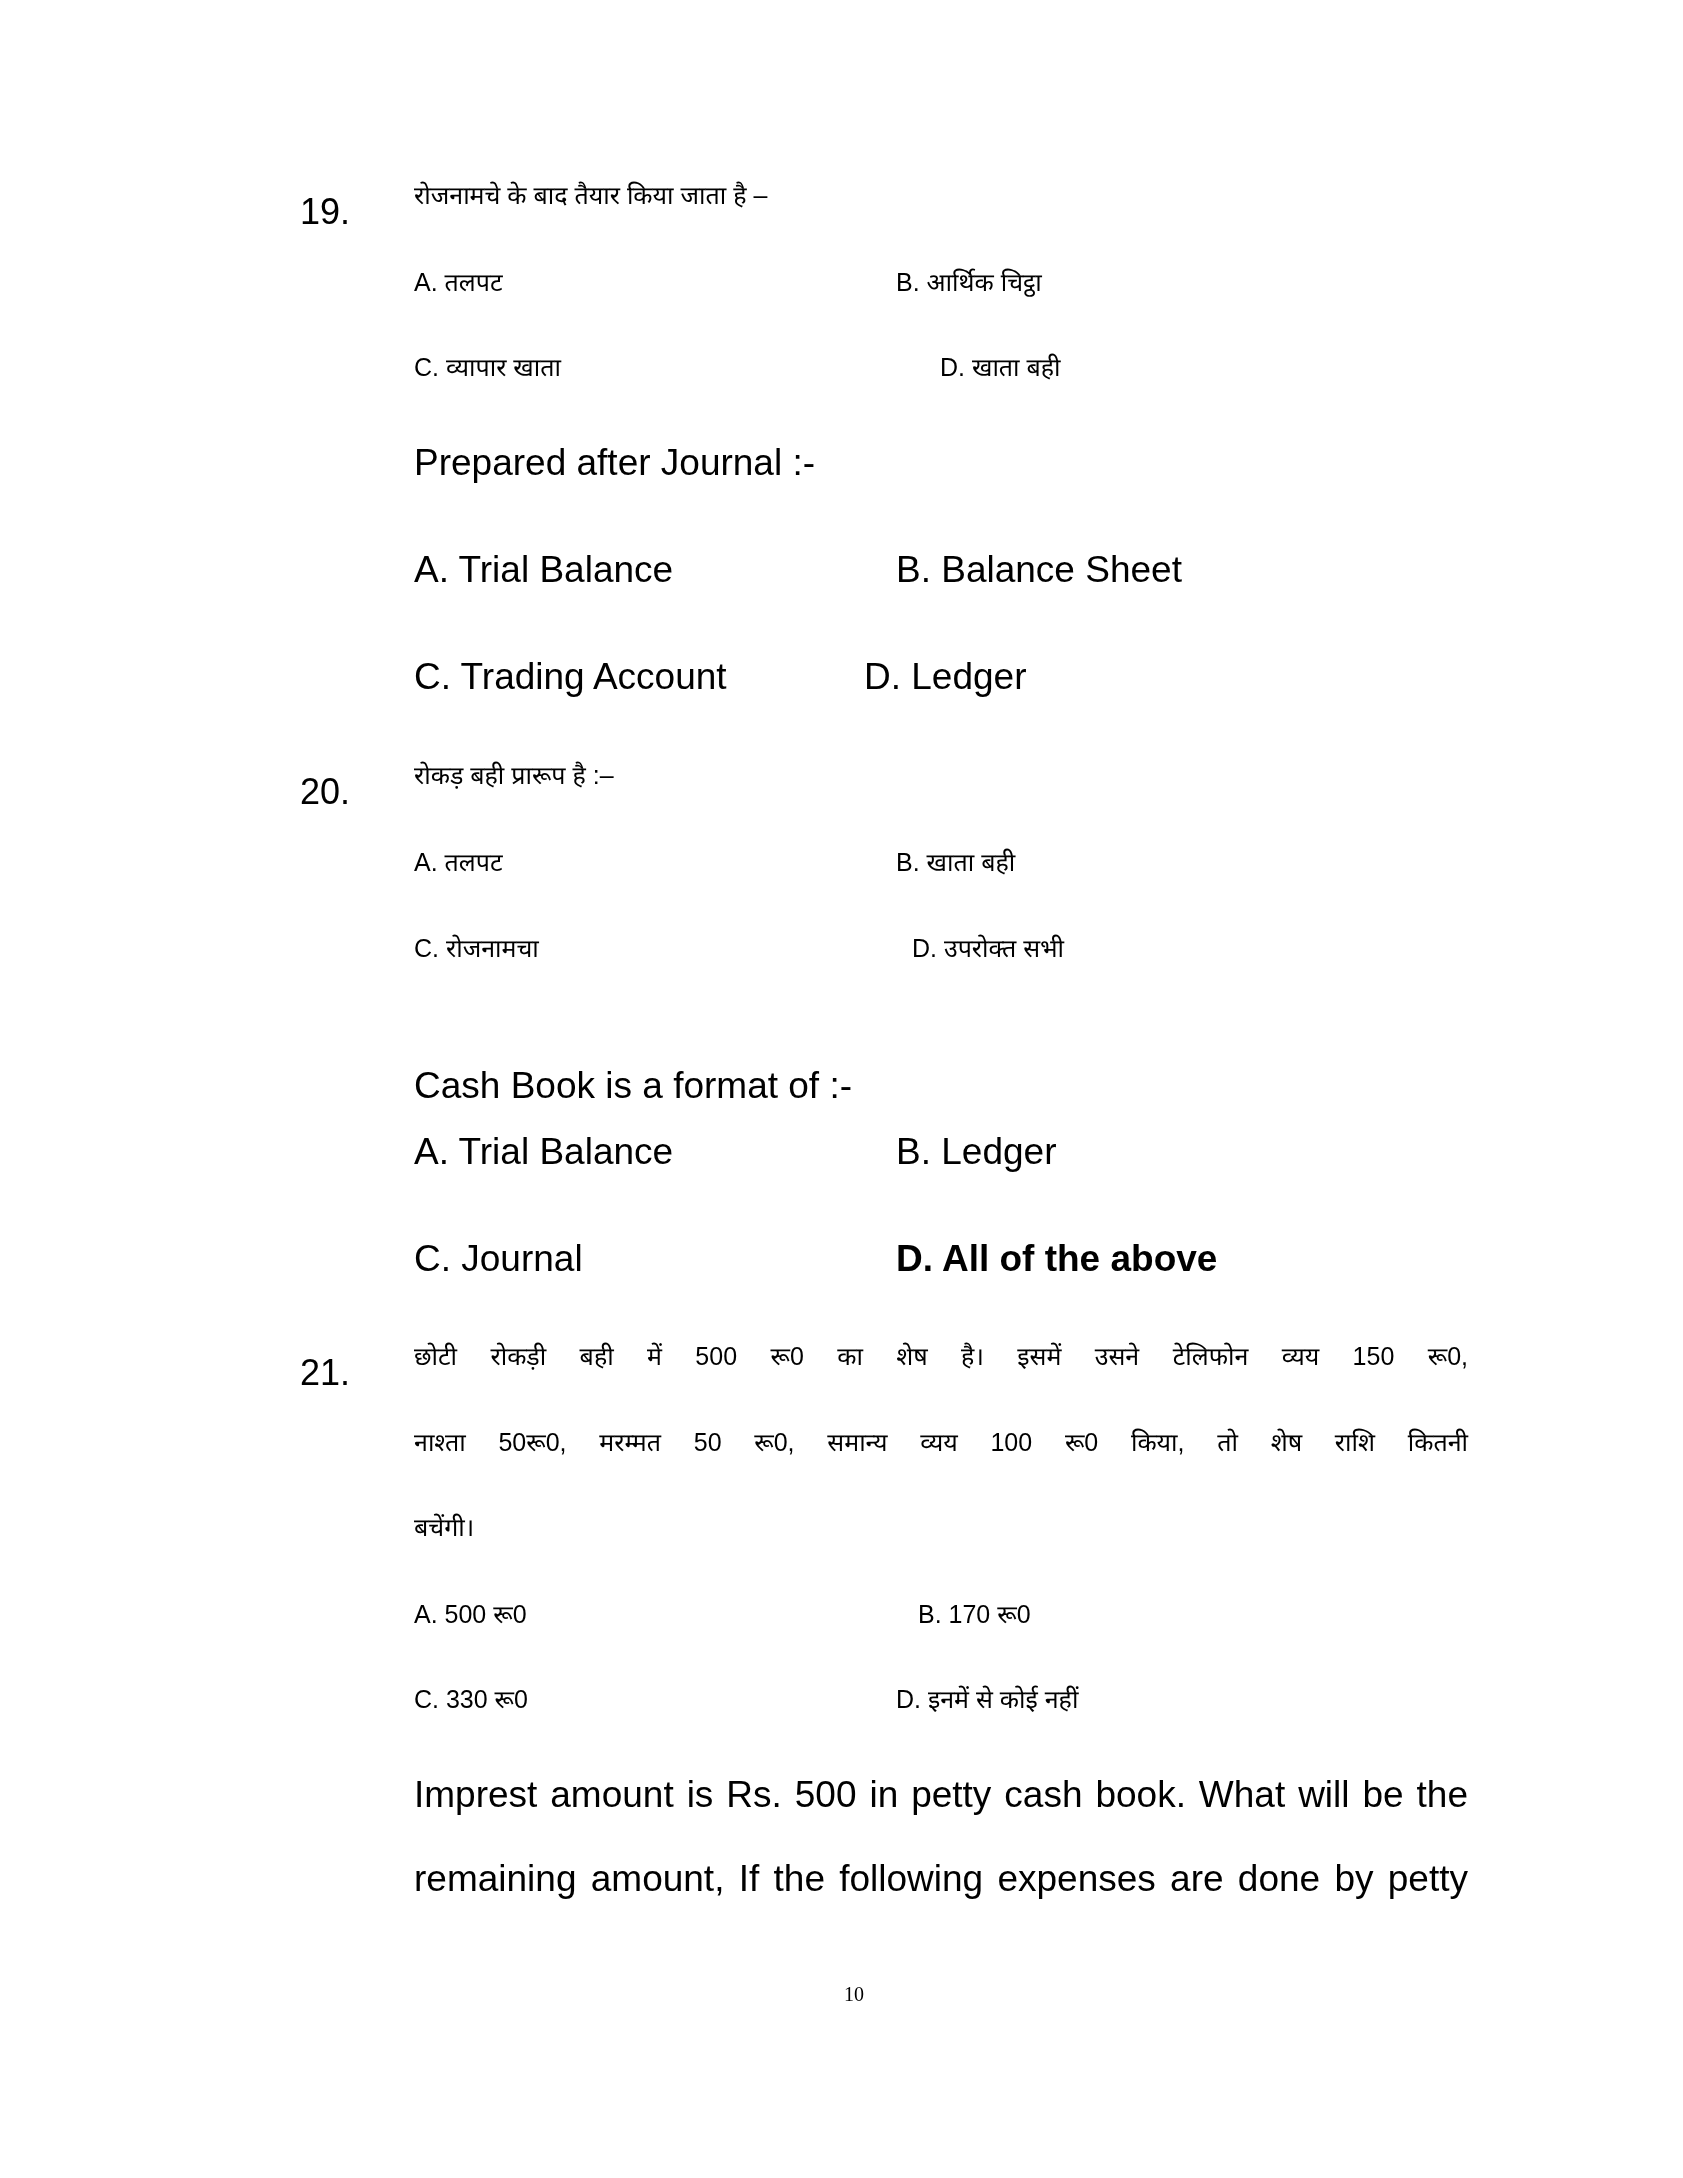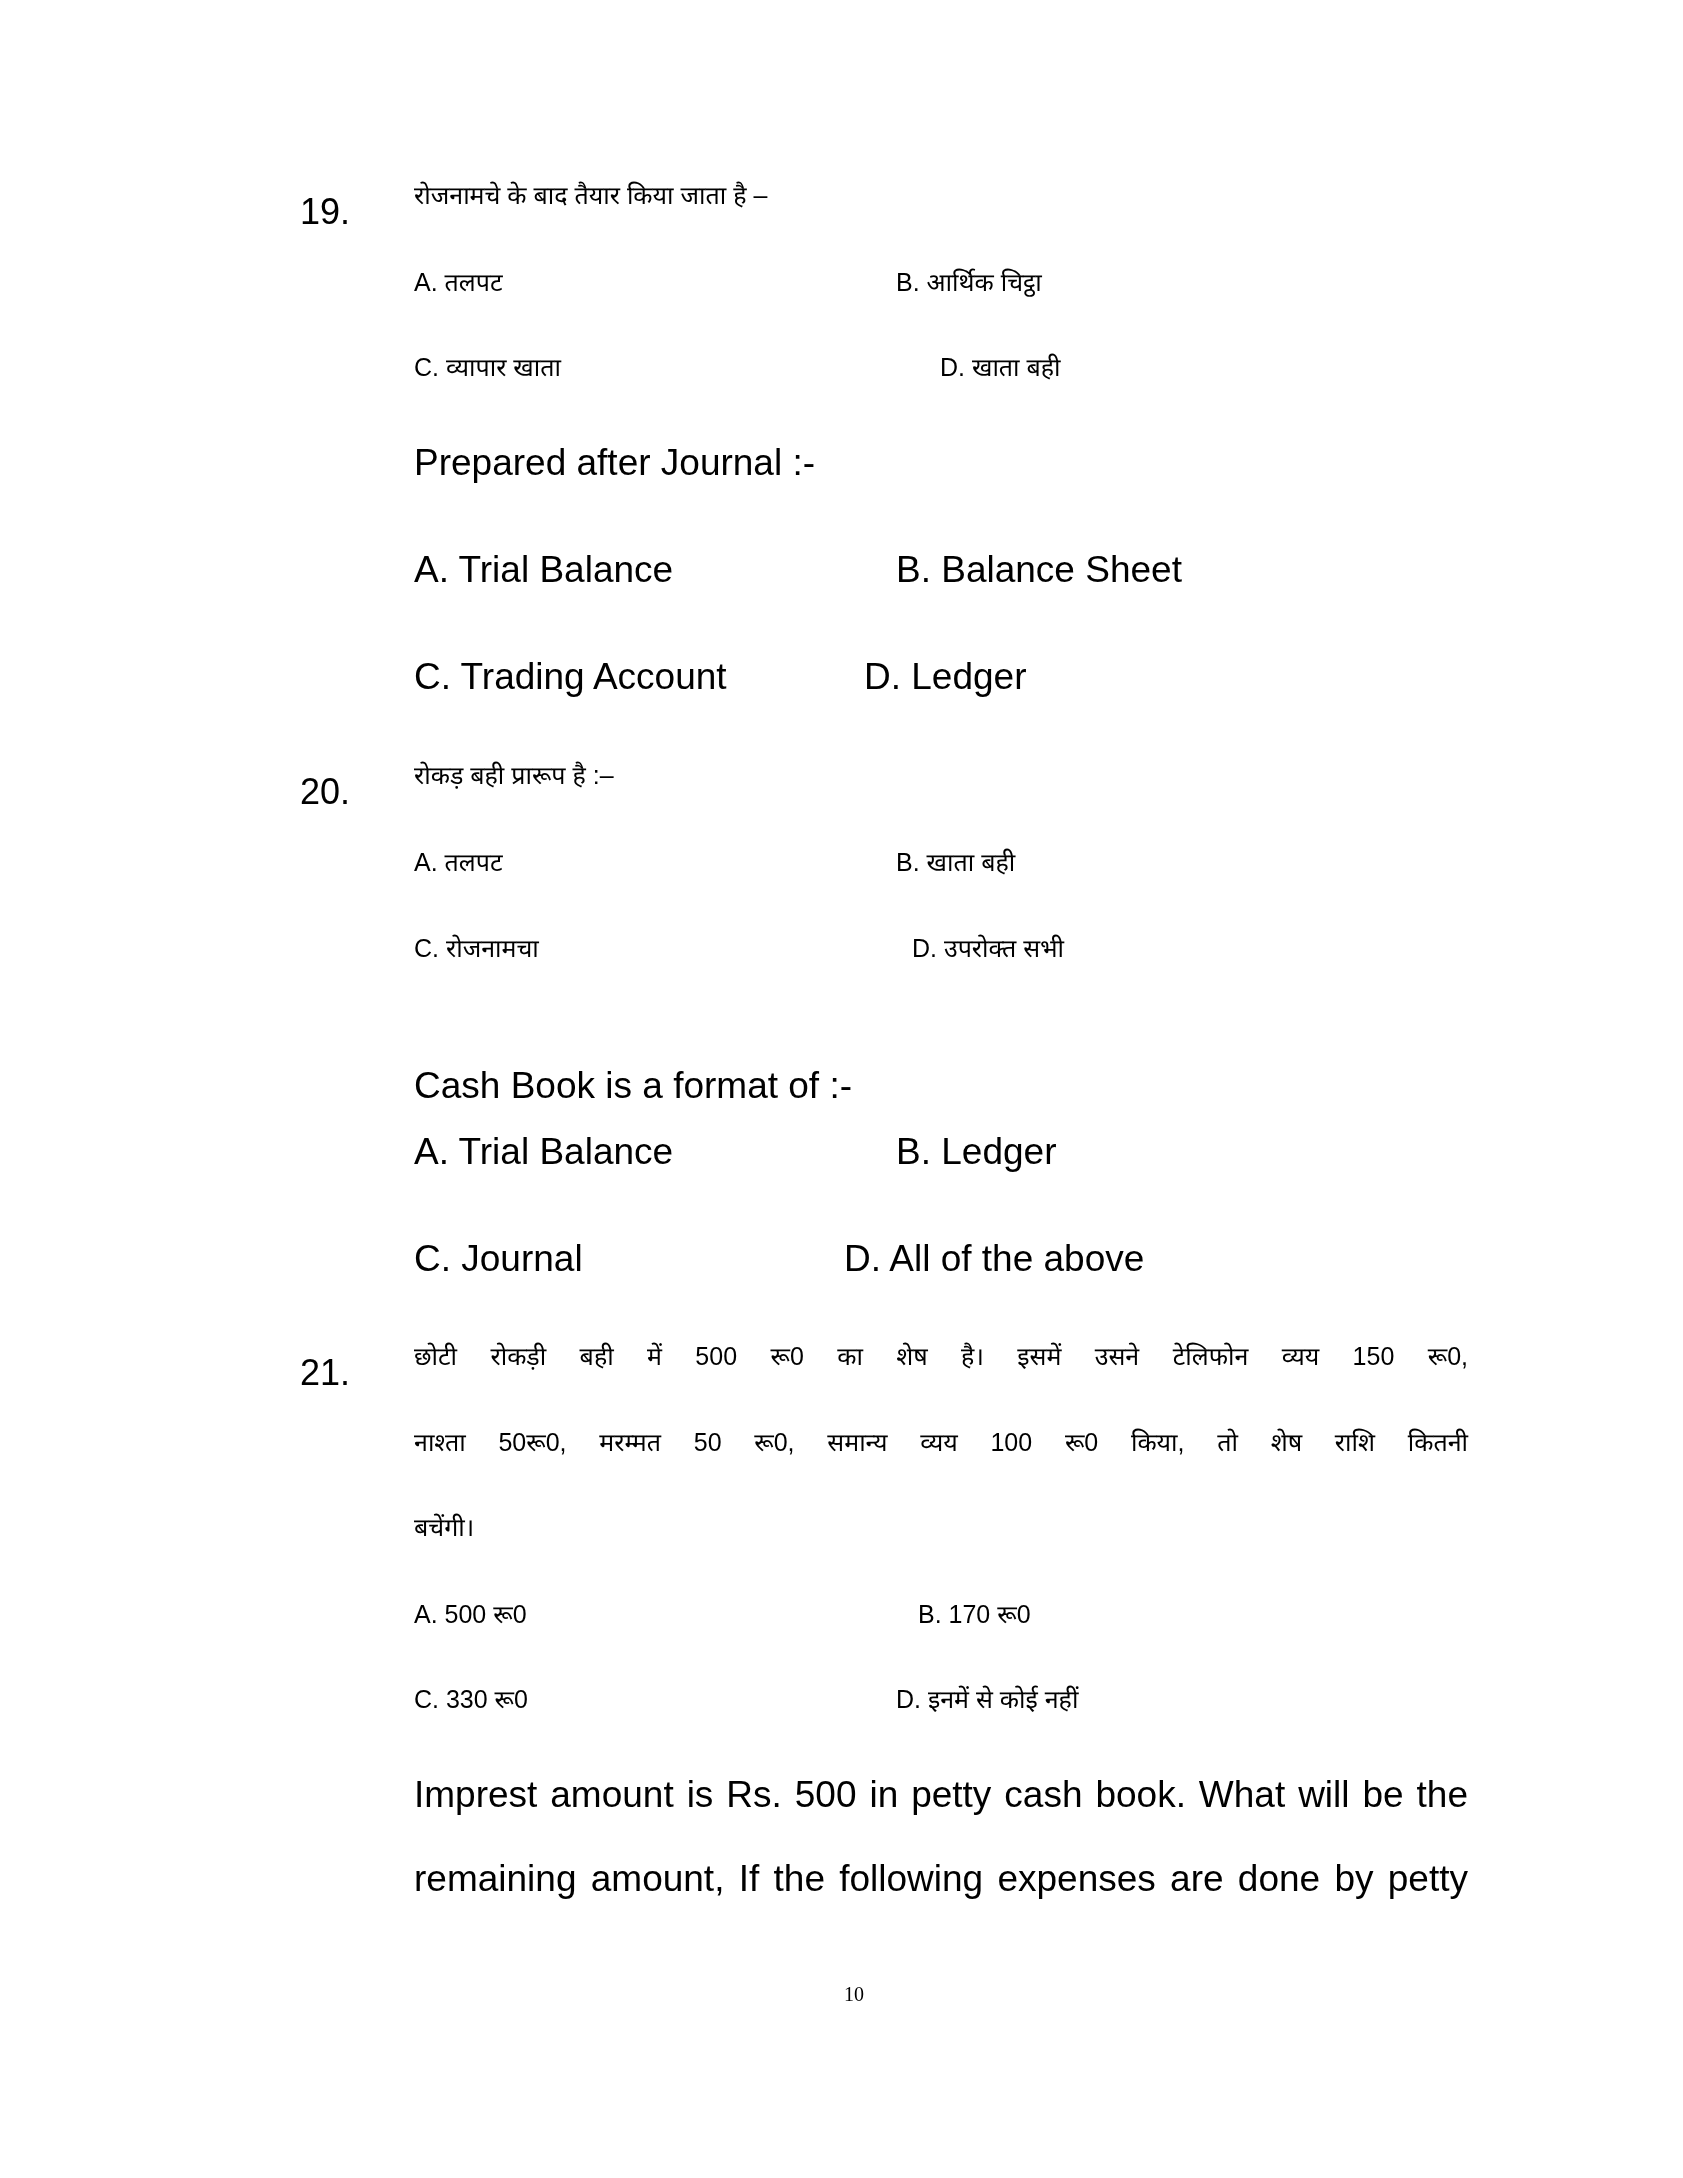--- a/index.html
+++ b/index.html
@@ -32,21 +32,21 @@
   <div class="ln qnum" style="left:300px;top:774px;">20.</div>
   <div class="ln hi" style="left:414px;top:763px;">रोकड़ बही प्रारूप है :–</div>
   <div class="ln hi" style="left:414px;top:850px;">A. तलपट</div>
   <div class="ln hi" style="left:896px;top:850px;">B. खाता बही</div>
   <div class="ln hi" style="left:414px;top:936px;">C. रोजनामचा</div>
   <div class="ln hi" style="left:896px;top:936px;margin-left:16px;">D. उपरोक्त सभी</div>
   <div class="ln en" style="left:414px;top:1025px;margin-top:42px;">Cash Book is a format of :-</div>
   <div class="ln en" style="left:414px;top:1133px;">A. Trial Balance</div>
   <div class="ln en" style="left:896px;top:1133px;">B. Ledger</div>
   <div class="ln en" style="left:414px;top:1240px;">C. Journal</div>
-  <div class="ln en" style="left:844px;top:1240px;">D. All of the above</div>
+  <div class="ln en" style="left:896px;top:1240px;font-weight:bold;">D. All of the above</div>
 
   <div class="ln qnum" style="left:300px;top:1355px;">21.</div>
   <div class="ln hi just" style="left:414px;top:1344px;">छोटी रोकड़ी बही में 500 रू0 का शेष है। इसमें उसने टेलिफोन व्यय 150 रू0,</div>
   <div class="ln hi just" style="left:414px;top:1430px;">नाश्ता 50रू0, मरम्मत 50 रू0, समान्य व्यय 100 रू0 किया, तो शेष राशि कितनी</div>
   <div class="ln hi" style="left:414px;top:1515px;">बचेंगी।</div>
   <div class="ln hi" style="left:414px;top:1602px;">A. 500 रू0</div>
   <div class="ln hi" style="left:918px;top:1602px;">B. 170 रू0</div>
   <div class="ln hi" style="left:414px;top:1687px;">C. 330 रू0</div>
   <div class="ln hi" style="left:896px;top:1687px;">D. इनमें से कोई नहीं</div>
   <div class="ln en just" style="left:414px;top:1776px;">Imprest amount is Rs. 500 in petty cash book. What will be the</div>

